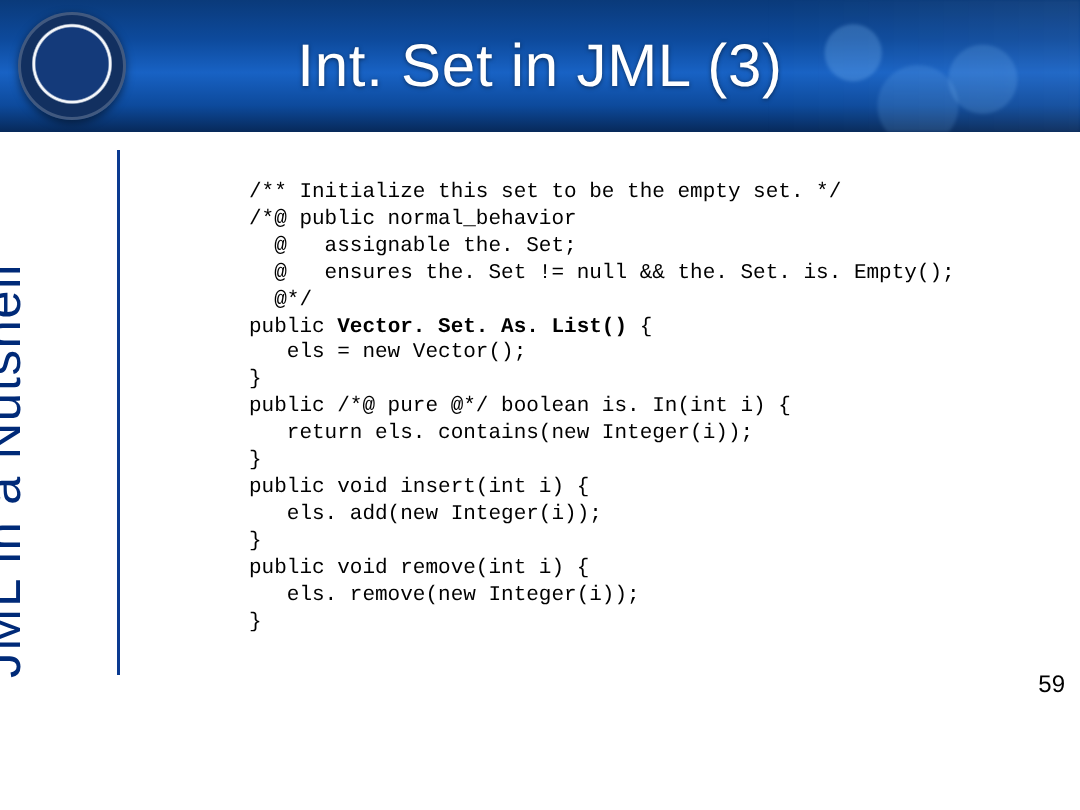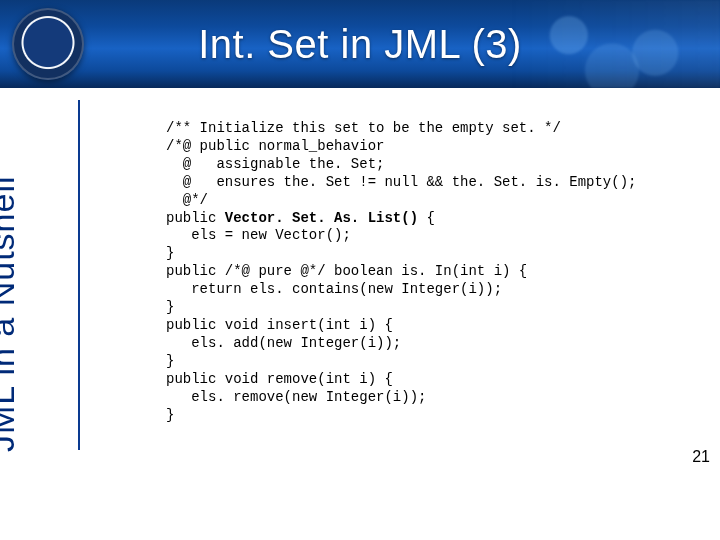--- a/index.html
+++ b/index.html
@@ -143,16 +143,16 @@
 public /*@ pure @*/ boolean is. In(int i) {
    return els. contains(new Integer(i));
 }
 public void insert(int i) {
    els. add(new Integer(i));
 }
 public void remove(int i) {
    els. remove(new Integer(i));
 }</div>
 
-    <div class="page-number">21</div>
+    <div class="page-number">59</div>
   </div>
 
 </div>
 
 </body></html>

